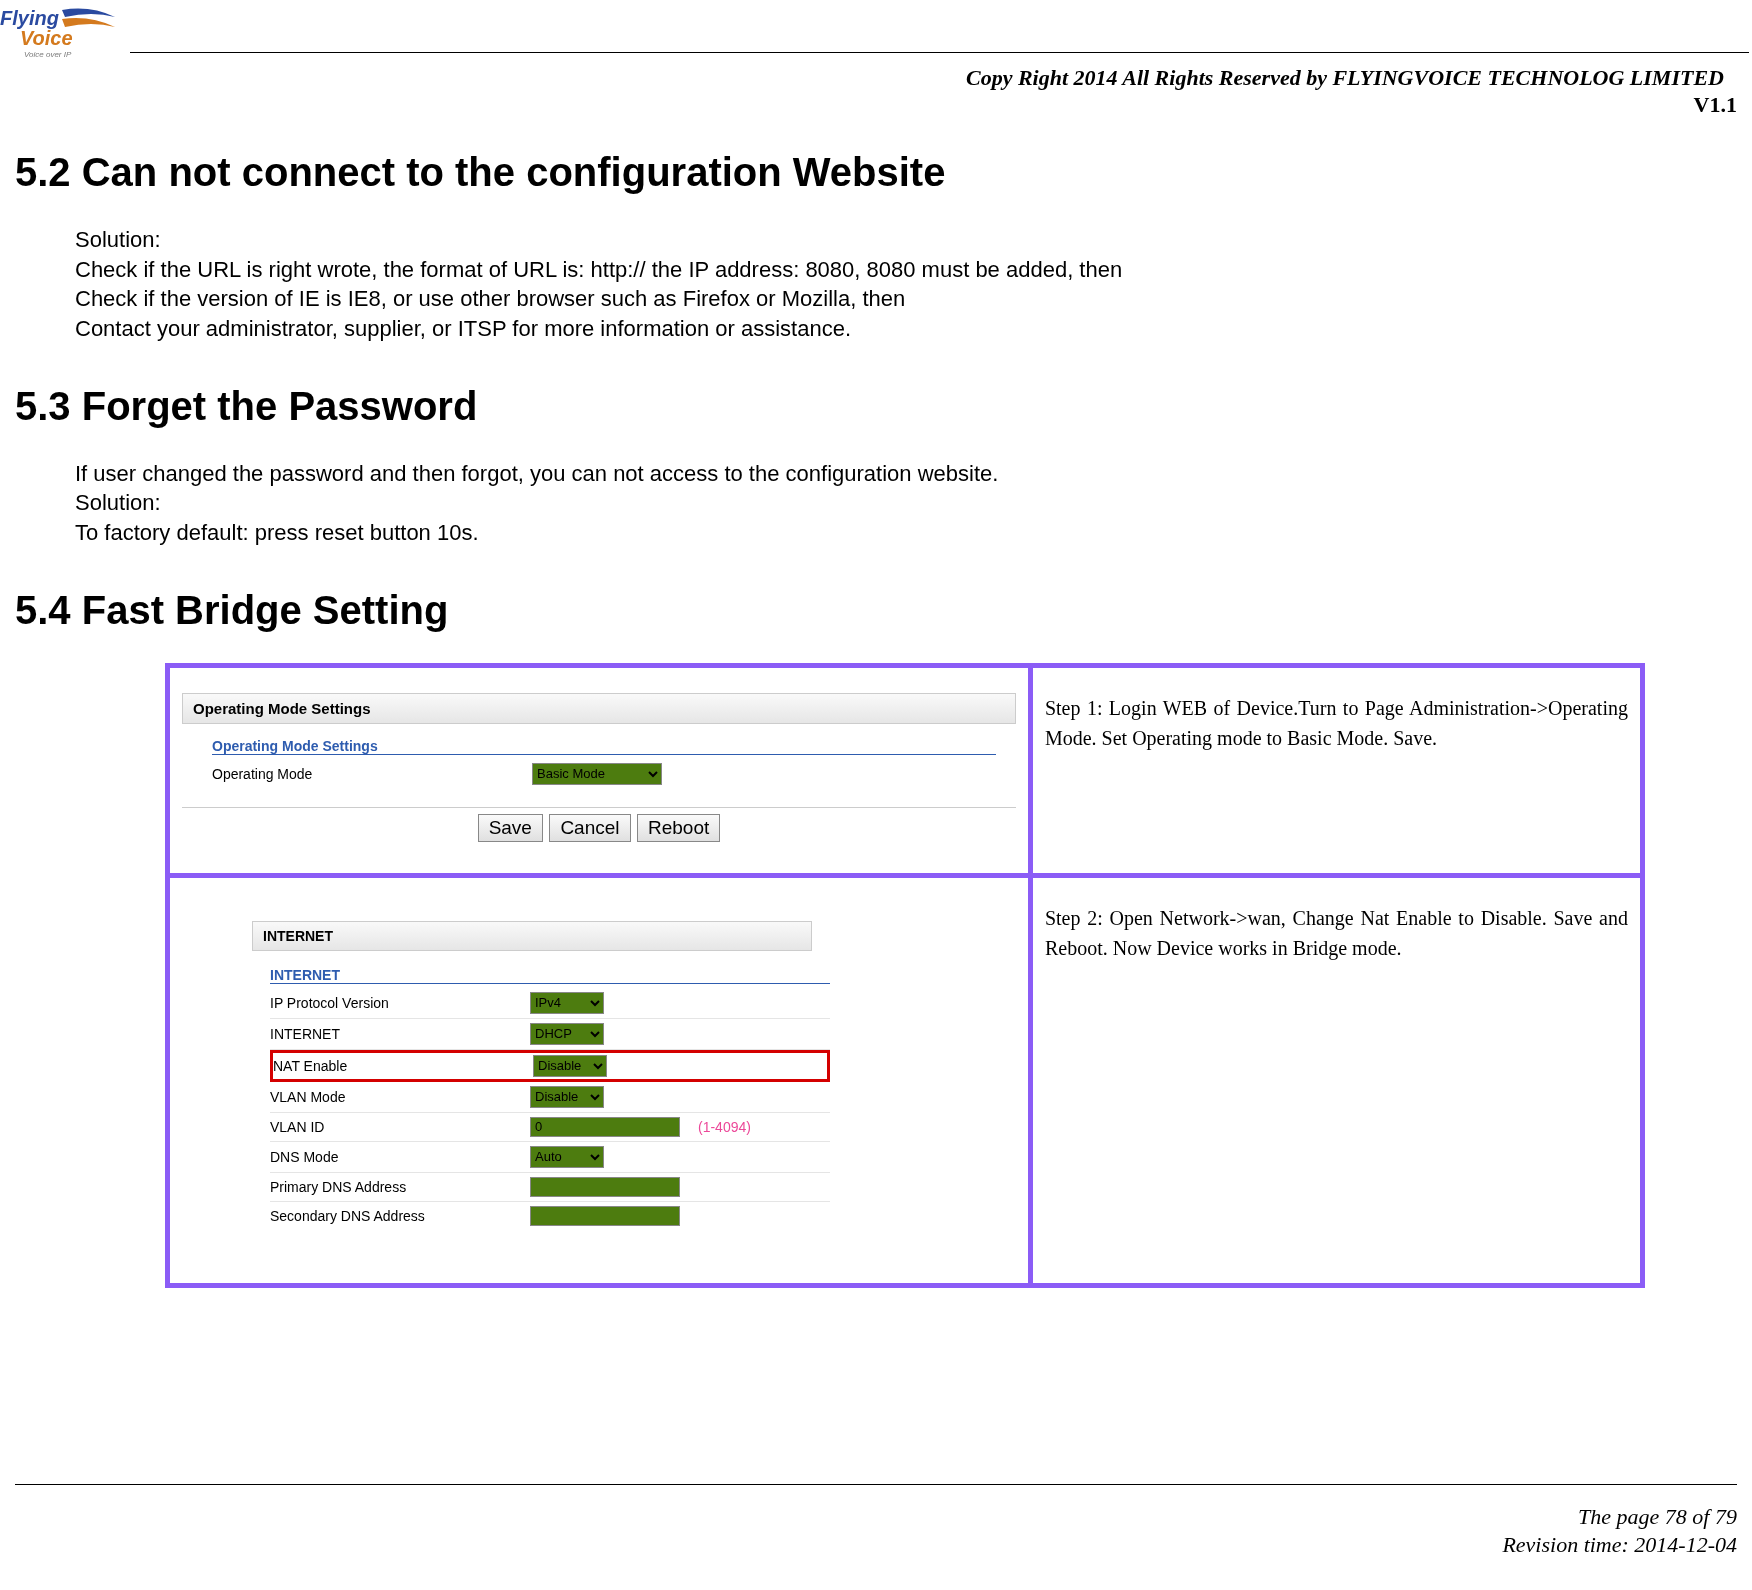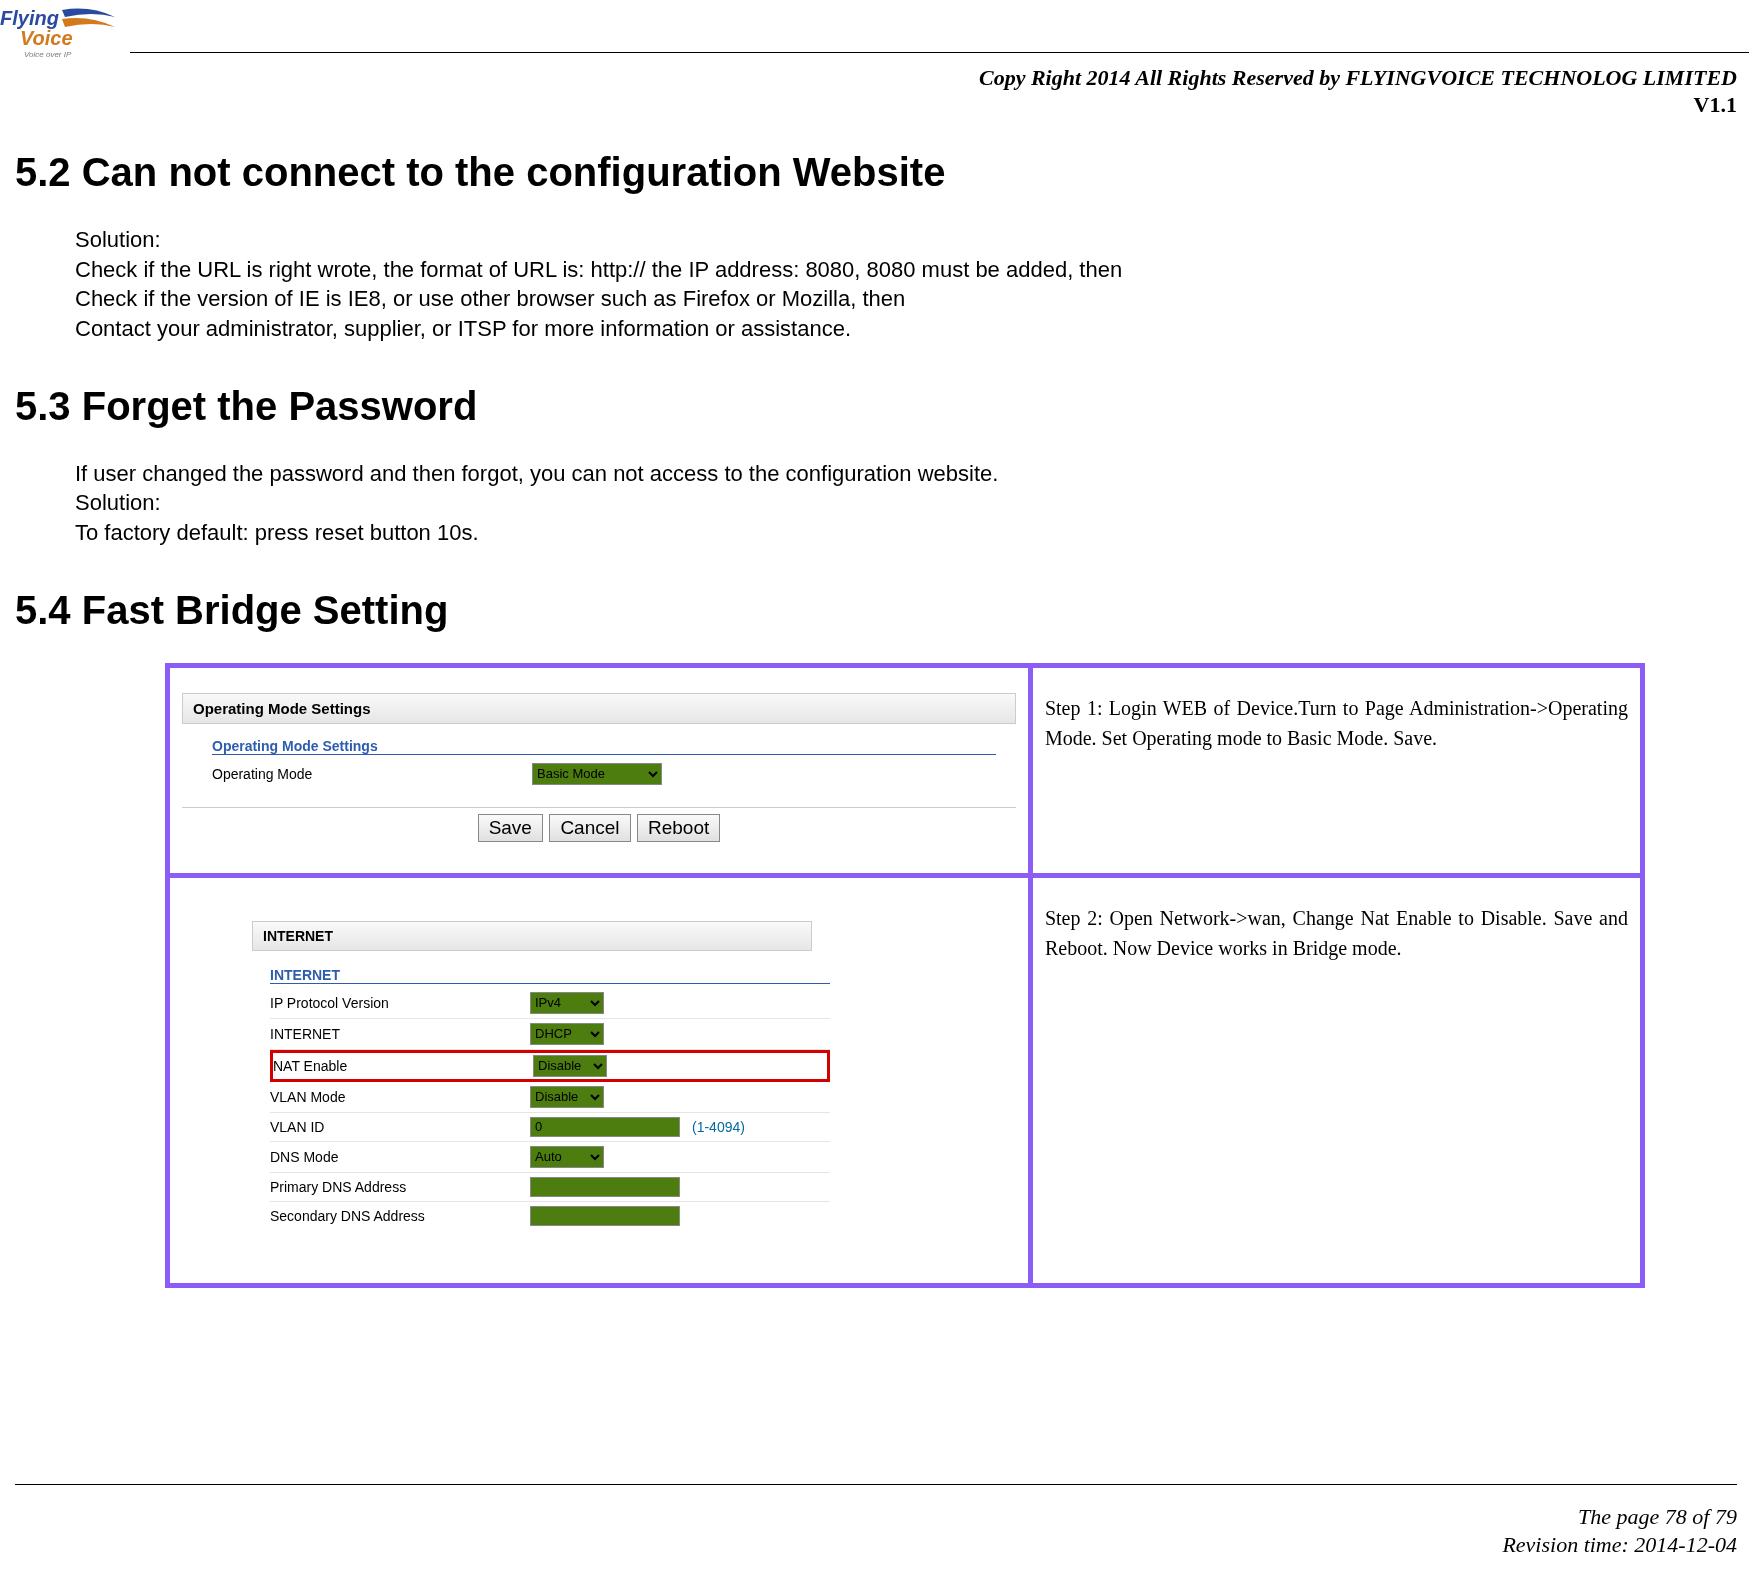--- a/index.html
+++ b/index.html
@@ -13,21 +13,21 @@
     }
     .logo {
       position: absolute;
       top: 5px;
       left: 0;
       width: 120px;
     }
     .header-right {
       position: absolute;
       top: 65px;
-      right: 15px;
+      right: 28px;
       text-align: right;
       font-style: italic;
       font-weight: bold;
       font-size: 22px;
     }
     .header-version {
       position: absolute;
       top: 92px;
       right: 15px;
       text-align: right;
@@ -156,21 +156,21 @@
       display: flex;
       align-items: center;
       margin-left: 18px;
       width: 560px;
       padding: 4px 0;
       border-bottom: 1px solid #e5e5e5;
     }
     .shot2 .row2 label { width: 260px; }
     .shot2 select { width: 74px; height: 22px; }
     .shot2 input { width: 150px; height: 20px; padding: 0 4px; }
-    .shot2 .hint { margin-left: 12px; color: #0369a1; }
+    .shot2 .hint { margin-left: 18px; color: #ec4899; }
     .shot2 .row-hl {
       border: 3px solid #d40000;
       padding: 2px 0 2px 0;
     }
 
     .footer {
       position: absolute;
       bottom: 30px;
       right: 15px;
       text-align: right;

